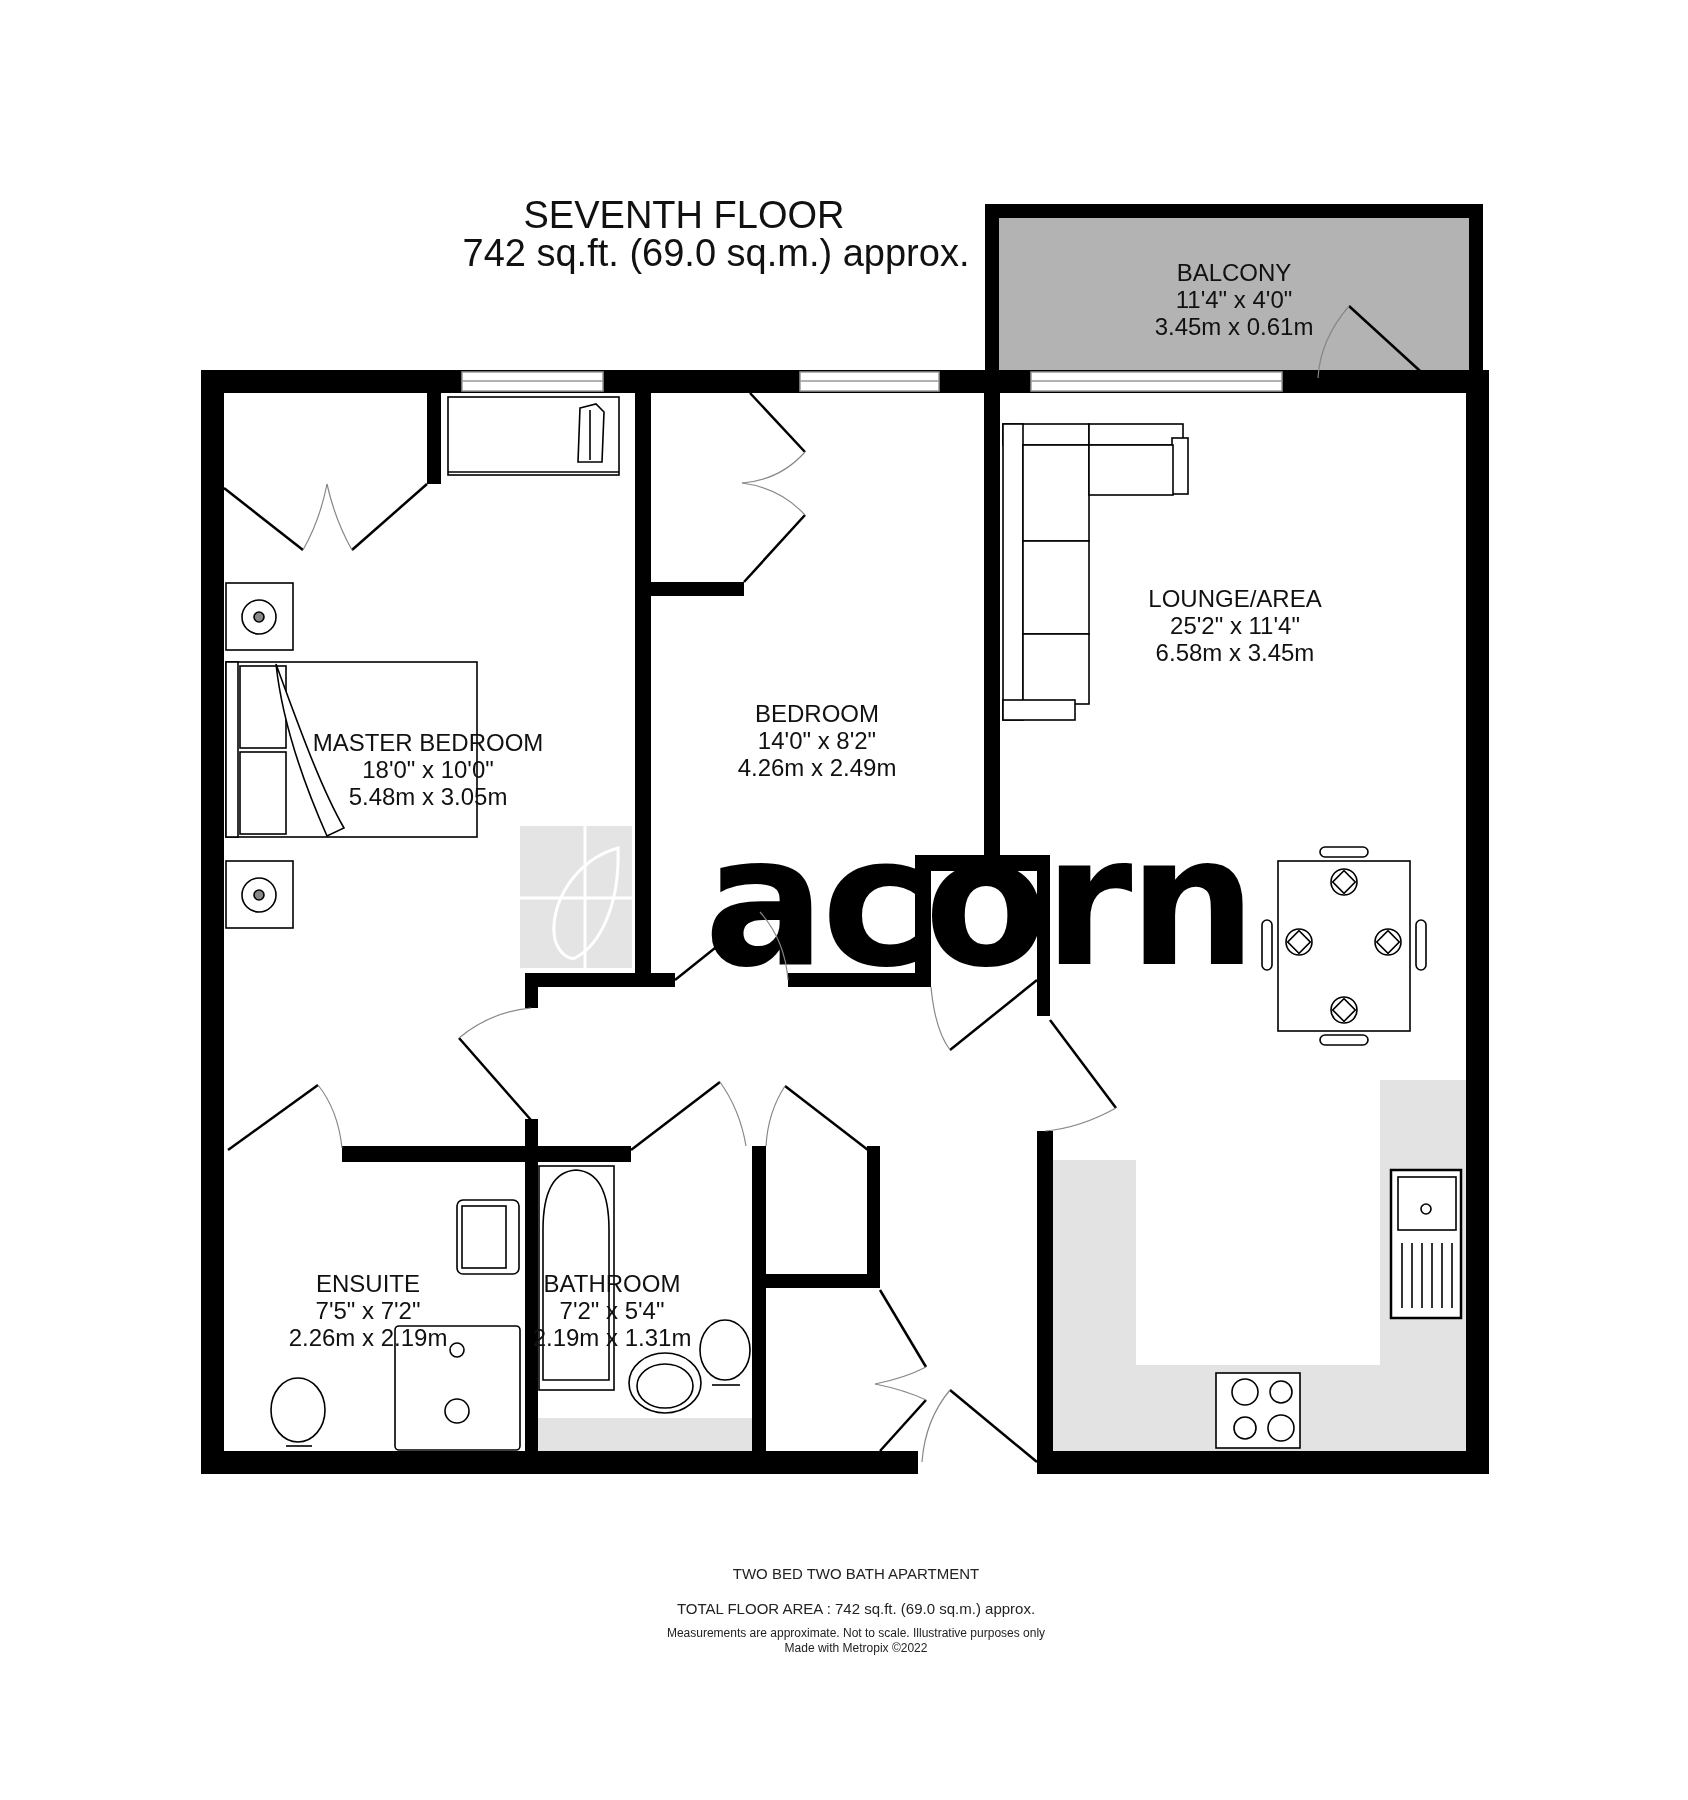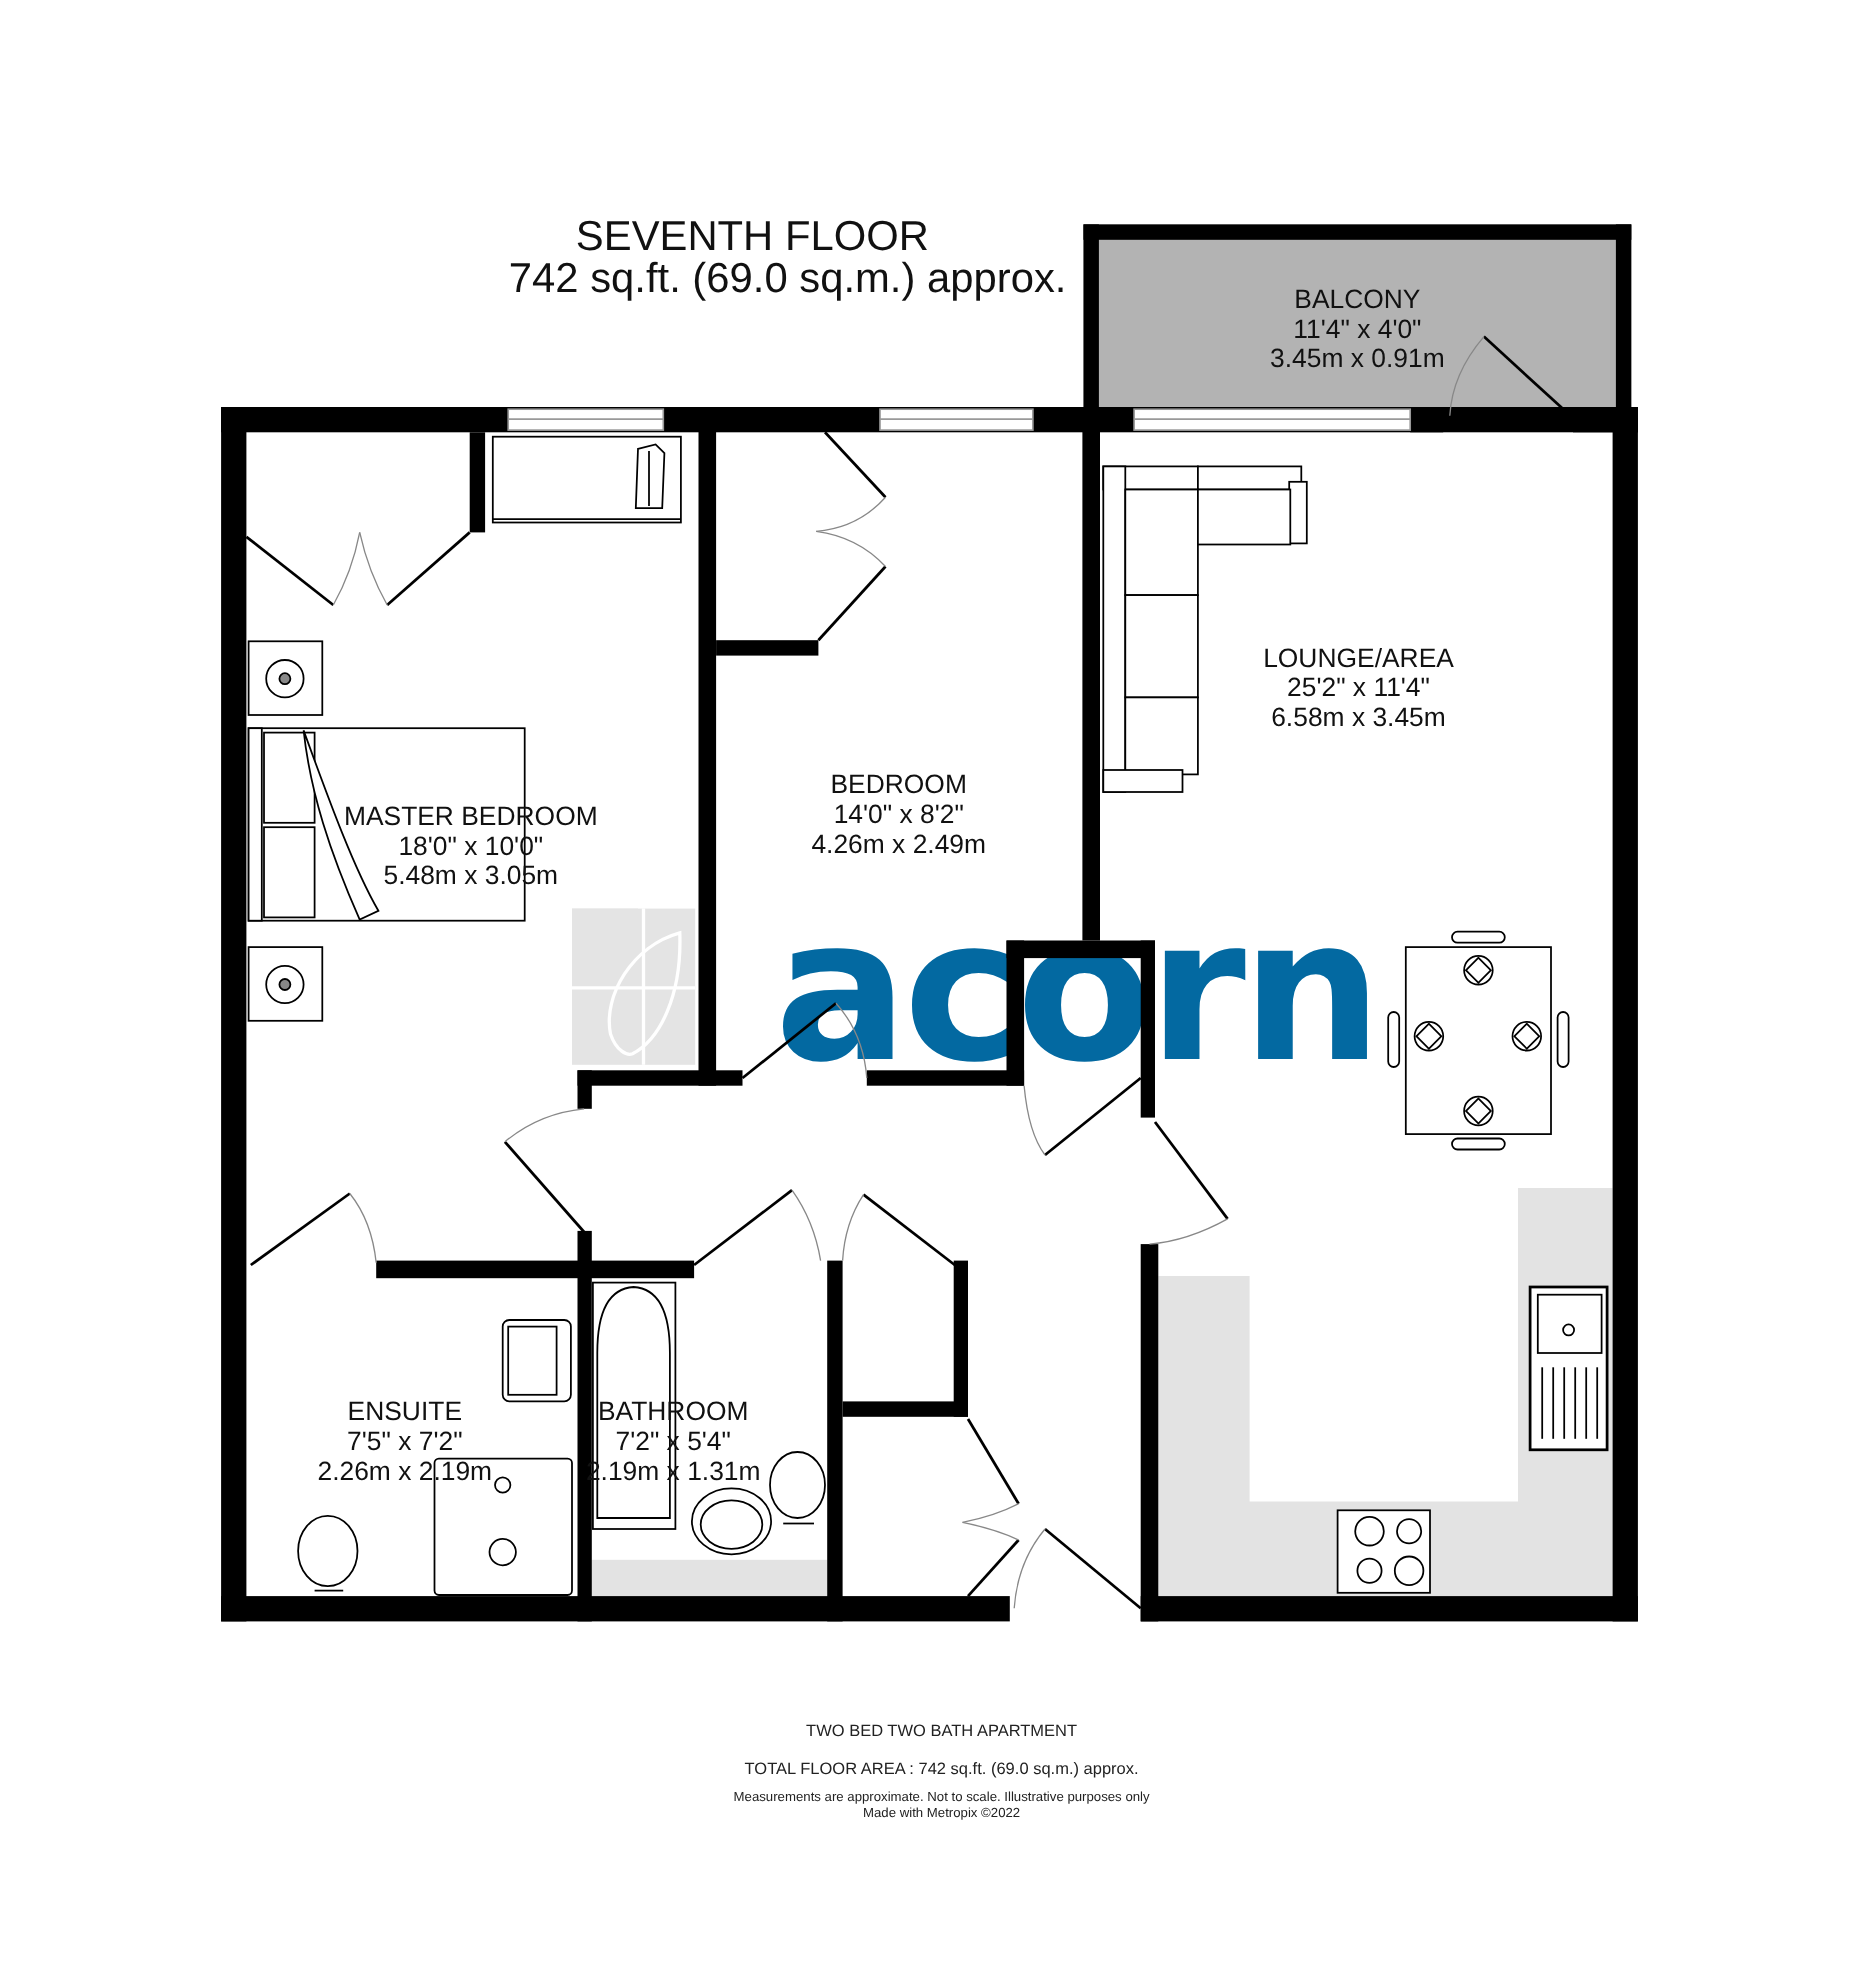--- a/index.html
+++ b/index.html
@@ -11,21 +11,21 @@
   .floor-sub { top: 232px; font-size: 38px; left: -128px; }
   .room-label { position: absolute; text-align: center; font-weight: normal;
                 font-size: 24px; line-height: 27px; transform: translateX(-50%); white-space: nowrap; }
   .room-label span { display: block; }
   .footer { position: absolute; left: 0; width: 1688px; text-align: center; color: #222; }
   .f1 { top: 1565px; font-size: 15px; left: 12px; }
   .f2 { top: 1600px; font-size: 15px; left: 12px; }
   .f3 { top: 1626px; font-size: 12px; left: 12px; }
   .f4 { top: 1641px; font-size: 12px; left: 12px; }
   .watermark { position: absolute; left: 704px; top: 812px; font-size: 180px; font-weight: bold;
-               color: #0369a1; letter-spacing: -4px; font-family: "DejaVu Sans", sans-serif; line-height: 1; }
+               color: #000000; letter-spacing: -4px; font-family: "DejaVu Sans", sans-serif; line-height: 1; }
 </style>
 </head>
 <body>
 
 <div class="title floor-title">SEVENTH FLOOR</div>
 <div class="title floor-sub">742 sq.ft. (69.0 sq.m.) approx.</div>
 
 <svg style="position:absolute;left:0;top:0" width="1688" height="1800">
   <rect x="520" y="826" width="112" height="142" fill="#e4e4e4"></rect>
   <rect x="520" y="826" width="60" height="70" fill="#e4e4e4"></rect>
@@ -283,21 +283,21 @@
     <g>
       <ellipse cx="725" cy="1350" rx="25" ry="30"></ellipse>
       <line x1="712" y1="1385" x2="740" y2="1385"></line>
     </g>
   </g>
 </svg>
 
 <div class="room-label" style="left:1234px;top:259px">
   <span>BALCONY</span>
   <span>11'4"  x 4'0"</span>
-  <span>3.45m  x 0.91m</span>
+  <span>3.45m  x 0.61m</span>
 </div>
 <div class="room-label" style="left:1235px;top:585px">
   <span>LOUNGE/AREA</span>
   <span>25'2"  x 11'4"</span>
   <span>6.58m  x 3.45m</span>
 </div>
 <div class="room-label" style="left:428px;top:729px">
   <span>MASTER BEDROOM</span>
   <span>18'0"  x 10'0"</span>
   <span>5.48m  x 3.05m</span>

